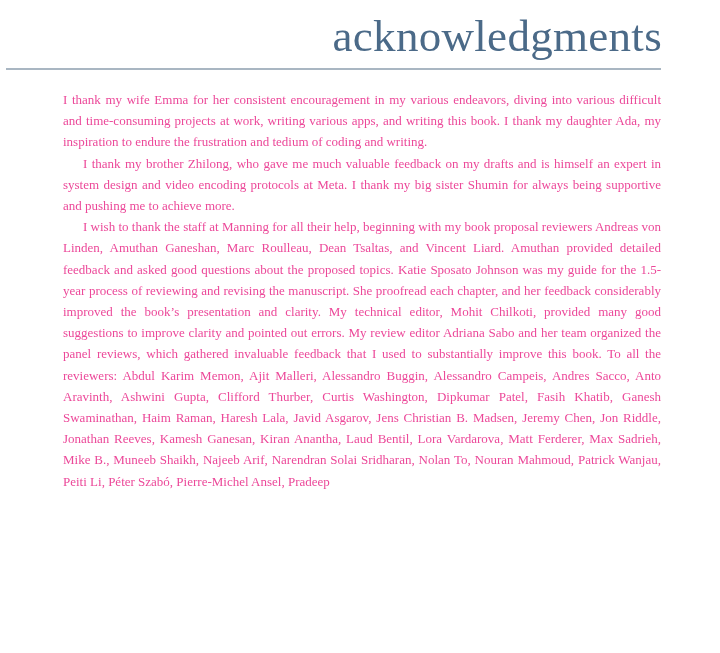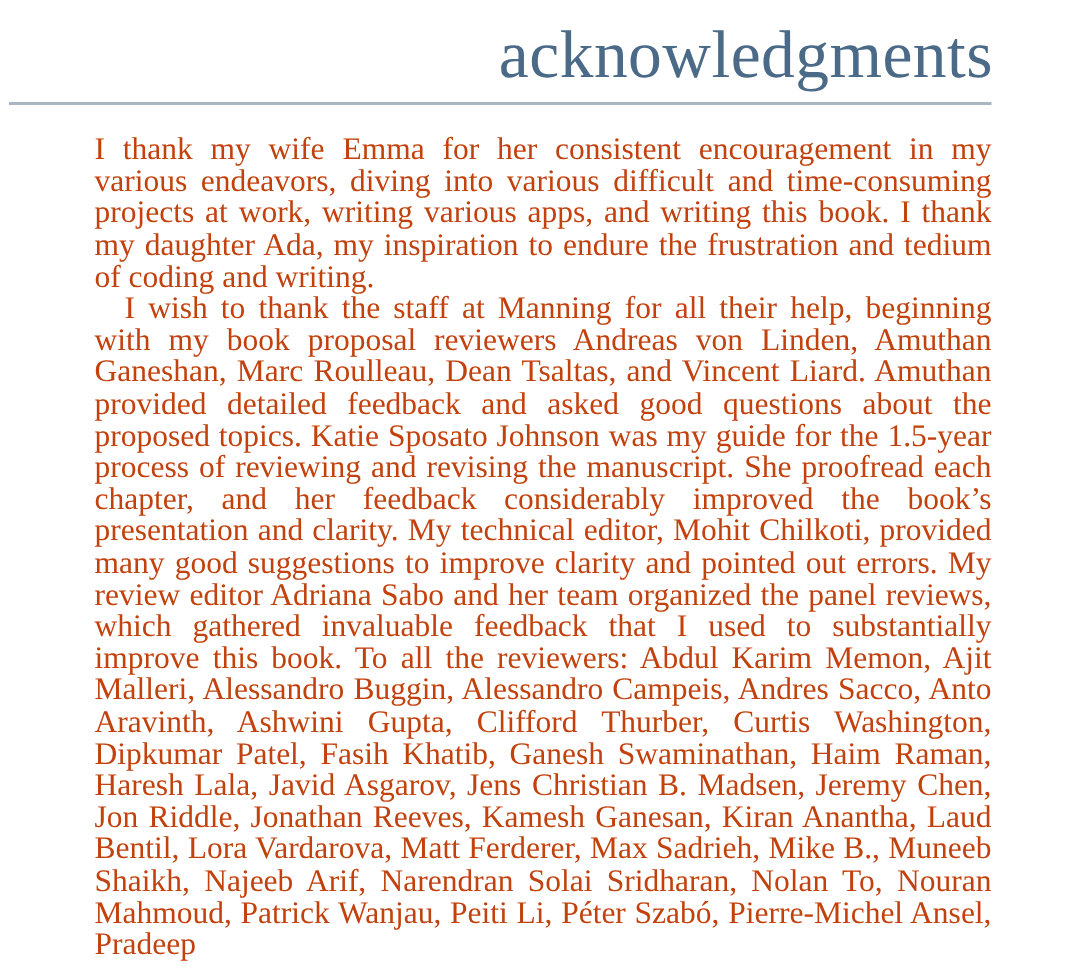--- a/index.html
+++ b/index.html
@@ -32,22 +32,22 @@
       top: 68px;
       width: 655px;
       height: 2px;
       background: #a9b6c2;
     }
     .body-text {
       position: absolute;
       left: 63px;
       top: 89px;
       width: 598px;
-      color: #c2410c;
-      font-size: 21px;
+      color: #ec4899;
+      font-size: 13px;
       line-height: 21.2px;
       text-align: justify;
       hyphens: manual;
     }
     .body-text p {
       margin: 0;
       text-indent: 20px;
     }
     .body-text p.first {
       text-indent: 0;
@@ -66,16 +66,17 @@
     }
   </style>
 </head>
 <body>
 
 <h1 class="chapter-title">acknowledgments</h1>
 <div class="title-rule"></div>
 
 <div class="body-text">
   <p class="first">I thank my wife Emma for her consistent encouragement in my various endeavors, diving into various difficult and time-consuming projects at work, writing various apps, and writing this book. I thank my daughter Ada, my inspiration to endure the frustra­tion and tedium of coding and writing.</p>
+  <p>I thank my brother Zhilong, who gave me much valuable feedback on my drafts and is himself an expert in system design and video encoding protocols at Meta. I thank my big sister Shumin for always being supportive and pushing me to achieve more.</p>
   <p>I wish to thank the staff at Manning for all their help, beginning with my book pro­posal reviewers Andreas von Linden, Amuthan Ganeshan, Marc Roulleau, Dean Tsal­tas, and Vincent Liard. Amuthan provided detailed feedback and asked good questions about the proposed topics. Katie Sposato Johnson was my guide for the 1.5-year process of reviewing and revising the manuscript. She proofread each chapter, and her feed­back considerably improved the book’s presentation and clarity. My technical editor, Mohit Chilkoti, provided many good suggestions to improve clarity and pointed out errors. My review editor Adriana Sabo and her team organized the panel reviews, which gathered invaluable feedback that I used to substantially improve this book. To all the reviewers: Abdul Karim Memon, Ajit Malleri, Alessandro Buggin, Alessandro Cam­peis, Andres Sacco, Anto Aravinth, Ashwini Gupta, Clifford Thurber, Curtis Washing­ton, Dipkumar Patel, Fasih Khatib, Ganesh Swaminathan, Haim Raman, Haresh Lala, Javid Asgarov, Jens Christian B. Madsen, Jeremy Chen, Jon Riddle, Jonathan Reeves, Kamesh Ganesan, Kiran Anantha, Laud Bentil, Lora Vardarova, Matt Ferderer, Max Sadrieh, Mike B., Muneeb Shaikh, Najeeb Arif, Narendran Solai Sridharan, Nolan To, Nouran Mahmoud, Patrick Wanjau, Peiti Li, Péter Szabó, Pierre-Michel Ansel, Pradeep</p>
 </div>
 
 <div class="page-number">xxiii</div>
 
 </body></html>

